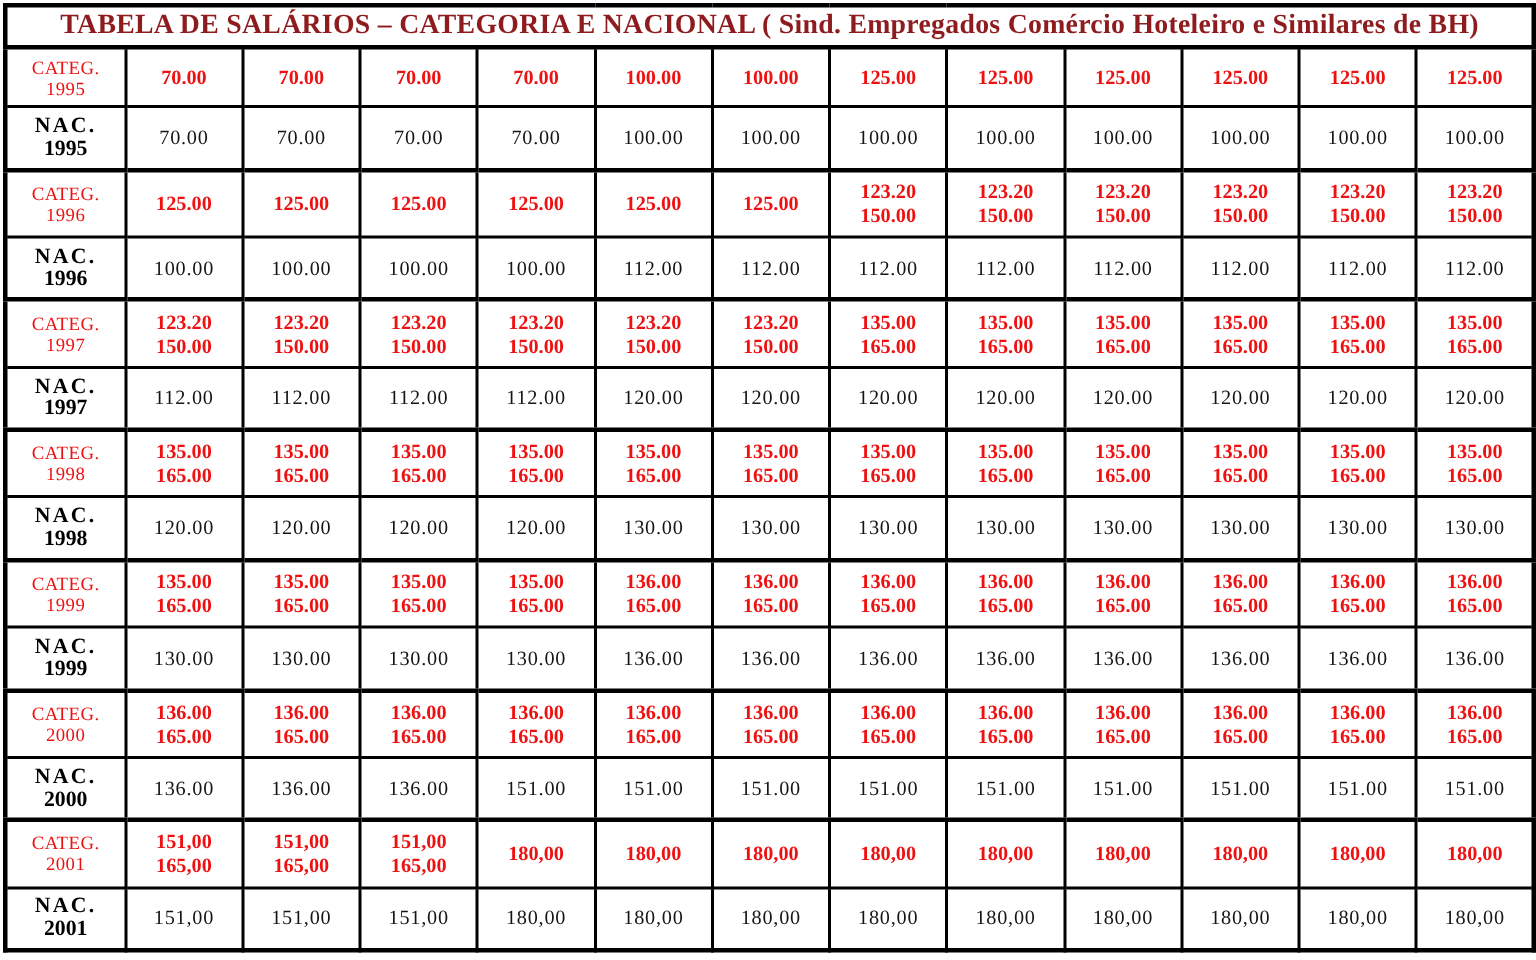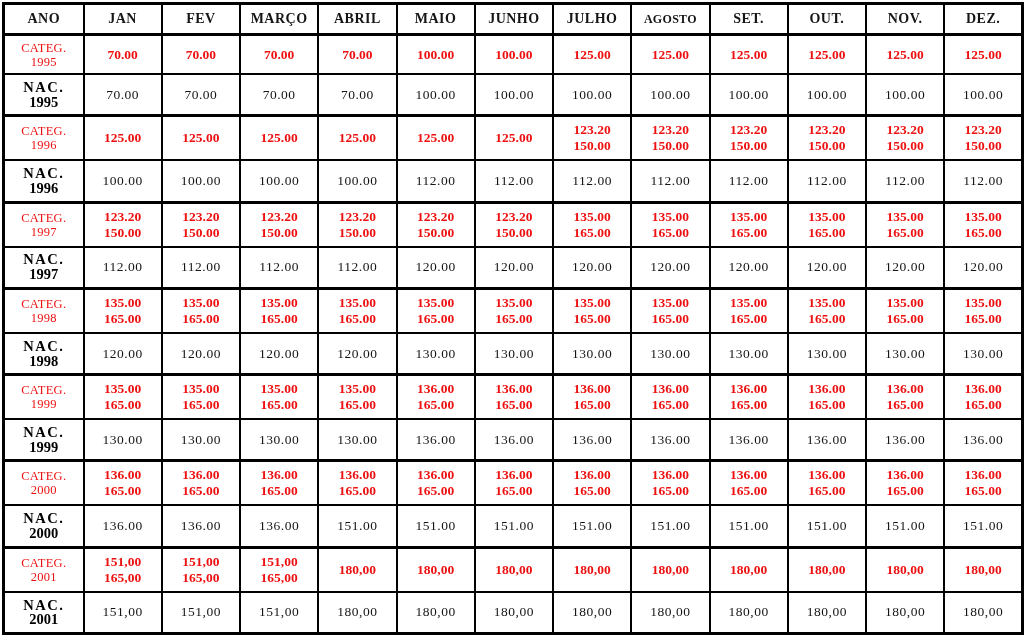--- a/index.html
+++ b/index.html
@@ -93,35 +93,23 @@
       <col style="width: 78.25px;">
       <col style="width: 78.25px;">
       <col style="width: 78.25px;">
       <col style="width: 78.25px;">
       <col style="width: 78.25px;">
       <col style="width: 78.25px;">
       <col style="width: 78.25px;">
       <col style="width: 78.25px;">
     </colgroup>
   <thead>
-    <tr class="header-row">
-        <th>ANO</th>
-        <th>JAN</th>
-        <th>FEV</th>
-        <th>MARÇO</th>
-        <th>ABRIL</th>
-        <th>MAIO</th>
-        <th>JUNHO</th>
-        <th>JULHO</th>
-        <th class="condensed">AGOSTO</th>
-        <th>SET.</th>
-        <th>OUT.</th>
-        <th>NOV.</th>
-        <th>DEZ.</th>
-      </tr>
+    <tr class="title-row">
+      <th colspan="13">TABELA DE SALÁRIOS – CATEGORIA E NACIONAL ( Sind. Empregados Comércio Hoteleiro e Similares de BH)</th>
+    </tr>
   </thead>
   <tbody>
       <tr class="categ">
         <th class="rowlabel">
           <span class="l1">CATEG.</span>
           <span class="l2">1995</span>
         </th>
         <td>70.00</td>
         <td>70.00</td>
         <td>70.00</td>

